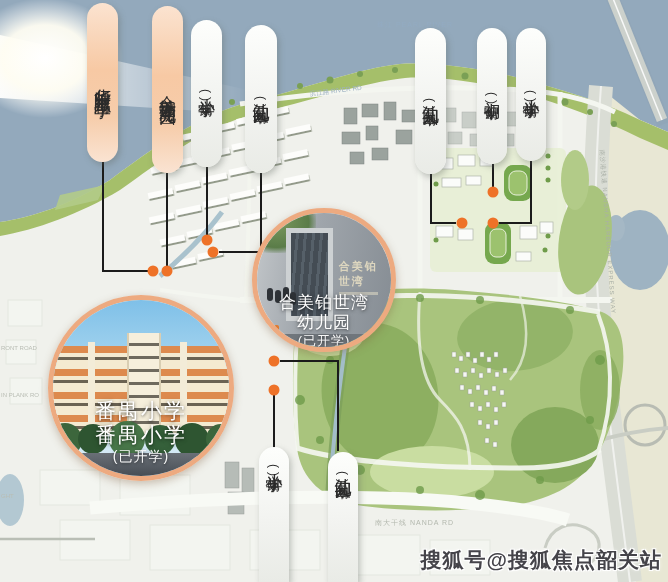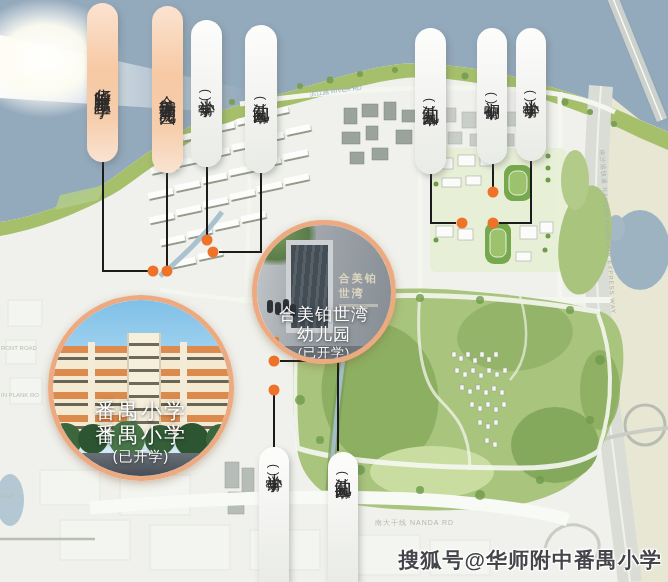--- a/index.html
+++ b/index.html
@@ -364,21 +364,21 @@
   <div class="pill white" style="left:516px;top:28px;width:30px;height:133px">
     <div class="vtext"><span class="pill-name">小学</span><span class="pill-status">(规划中)</span></div>
   </div>
   <div class="pill white cut" style="left:259px;top:447px;width:30px;height:135px">
     <div class="vtext"><span class="pill-name">小学</span><span class="pill-status">(规划中)</span></div>
   </div>
   <div class="pill white cut" style="left:328px;top:452px;width:30px;height:130px">
     <div class="vtext"><span class="pill-name">幼儿园</span><span class="pill-status">(规划中)</span></div>
   </div>
 
-  <div class="circle" style="left:252px;top:220px;width:144px;height:144px">
+  <div class="circle" style="left:252px;top:208px;width:144px;height:144px">
     <div class="ph">
       <div class="pA-base"></div>
       <div class="pA-sky"></div>
       <div class="pA-foliage"></div>
       <div class="pA-portal"></div>
       <div class="pA-sign"><span>合美铂世湾</span><i></i></div>
       <div class="pA-people">
         <span style="left:8%;top:20%"></span>
           <span style="left:28%;top:26%"></span>
           <span style="left:48%;top:18%"></span>
@@ -411,14 +411,14 @@
       </div>
       <div class="pB-fence"></div>
     </div>
     <div class="circle-caption capB">
       <div>番禺小学</div>
       <div>番禺小学</div>
       <div class="status">(已开学)</div>
     </div>
   </div>
 
-  <div class="watermark">搜狐号@华师附中番禺小学</div>
+  <div class="watermark">搜狐号@搜狐焦点韶关站</div>
 </div>
 
 </body></html>

